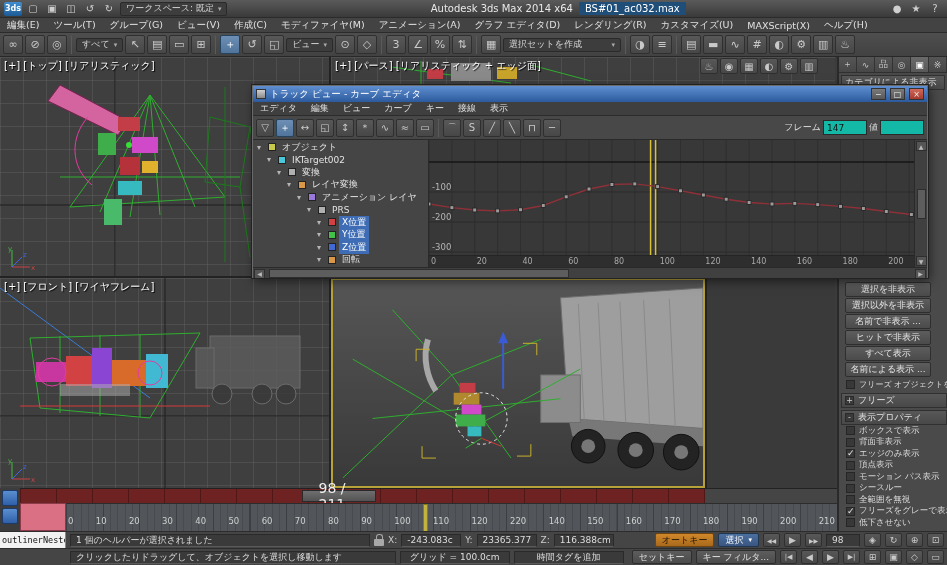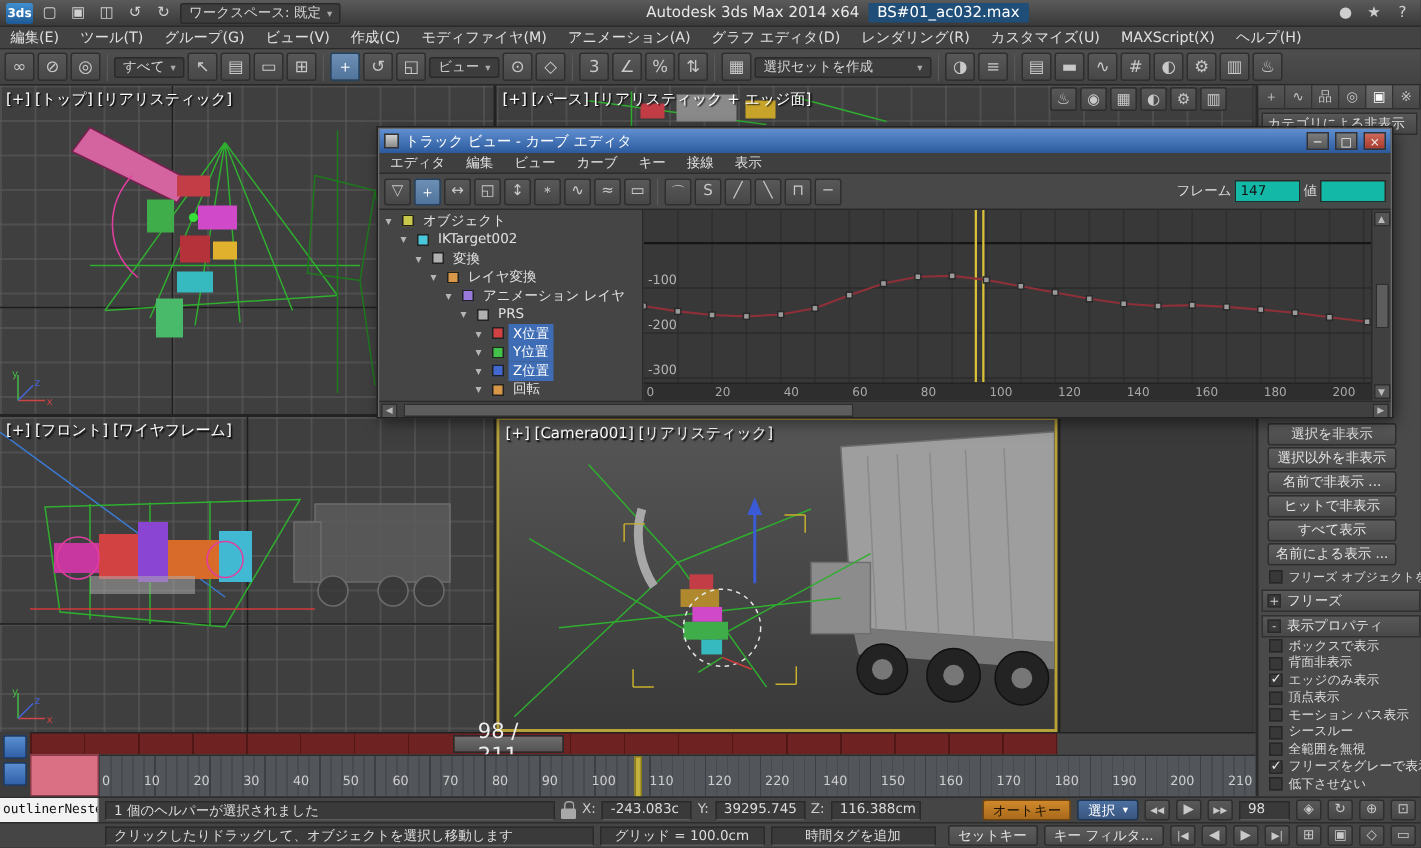--- a/index.html
+++ b/index.html
@@ -359,21 +359,20 @@
       <rect x="122" y="114" width="26" height="12" fill="#b0892f"></rect>
       <rect x="130" y="126" width="20" height="10" fill="#cf49c9"></rect>
       <rect x="124" y="136" width="30" height="12" fill="#3fae4a"></rect>
       <rect x="136" y="148" width="14" height="10" fill="#37b9c0"></rect>
       <circle cx="150" cy="140" r="26" fill="none" stroke="#e8e8e8" stroke-dasharray="3 3"></circle>
       <line x1="172" y1="58" x2="172" y2="110" stroke="#3a5bd5" stroke-width="2"></line>
       <polygon points="172,52 167,64 177,64" fill="#3a5bd5"></polygon>
       <line x1="150" y1="160" x2="170" y2="168" stroke="#d23a3a"></line>
       <line x1="150" y1="160" x2="134" y2="170" stroke="#2fae2f"></line>
     </svg>
-    <span class="vp-label">[+] [Camera001] [リアリスティック]</span>
   </div>
 
   <div class="abs" style="left:707px;top:221px;width:128px;height:210px;background:#3a3a3a"></div>
 </div>
 
 <div id="minibar">
   <div class="ticon">♨</div>
   <div class="ticon">◉</div>
   <div class="ticon">▦</div>
   <div class="ticon">◐</div>
@@ -671,21 +670,21 @@
   </div>
 </div>
 
 <div class="statusrow" id="status1">
   <div id="listener">outlinerNestedLa</div>
   <div class="sunken" style="width:300px">1 個のヘルパーが選択されました</div>
   <span class="lockico"></span>
   <span class="coordlab">X:</span>
   <div class="sunken coordfield">-243.083c</div>
   <span class="coordlab">Y:</span>
-  <div class="sunken coordfield">39295.745</div>
+  <div class="sunken coordfield">23365.377</div>
   <span class="coordlab">Z:</span>
   <div class="sunken coordfield">116.388cm</div>
   <span class="spacer"></span>
   <div class="sbtn2" id="autokey">オートキー</div>
   <div class="sbtn2" id="selmode">
     <span>選択</span>
     <span style="font-size:7px">▾</span>
   </div>
   <div class="navicon" style="font-size:6px">◀◀</div>
   <div class="navicon">▶</div>

